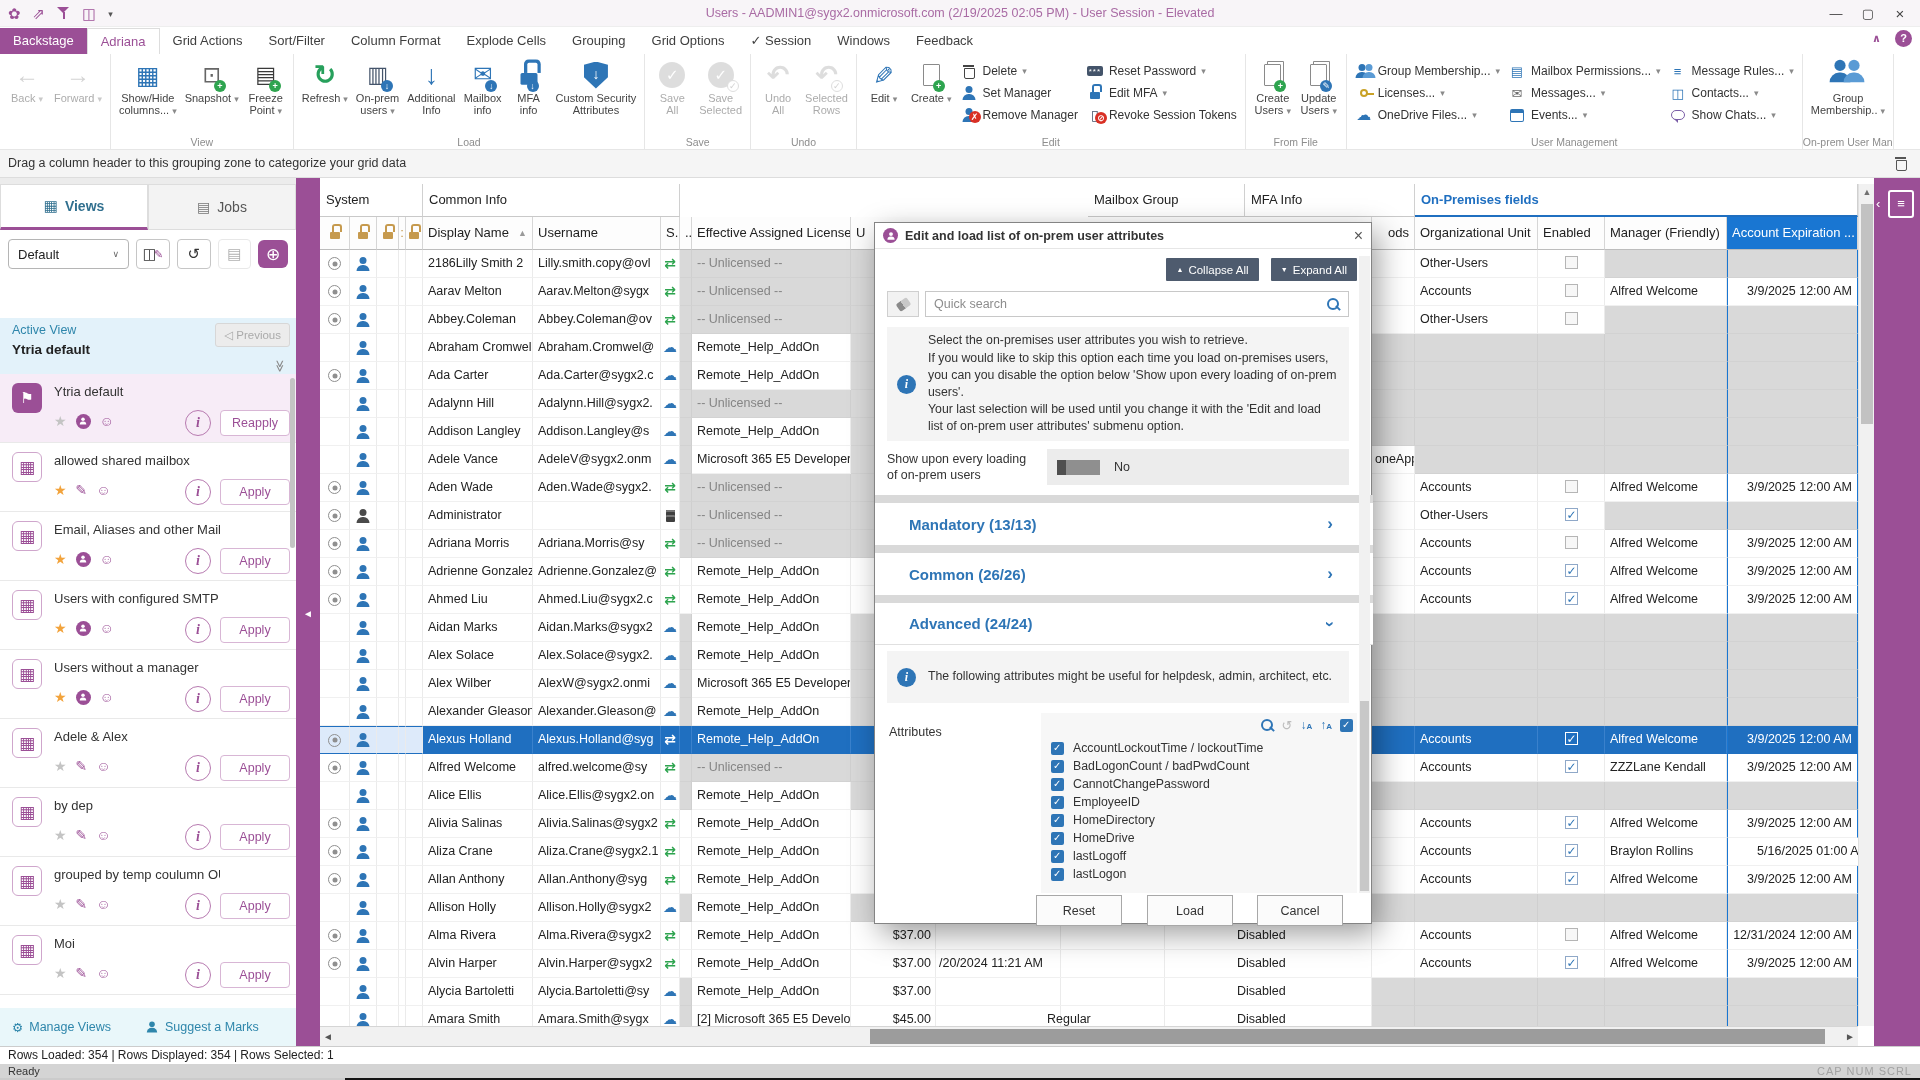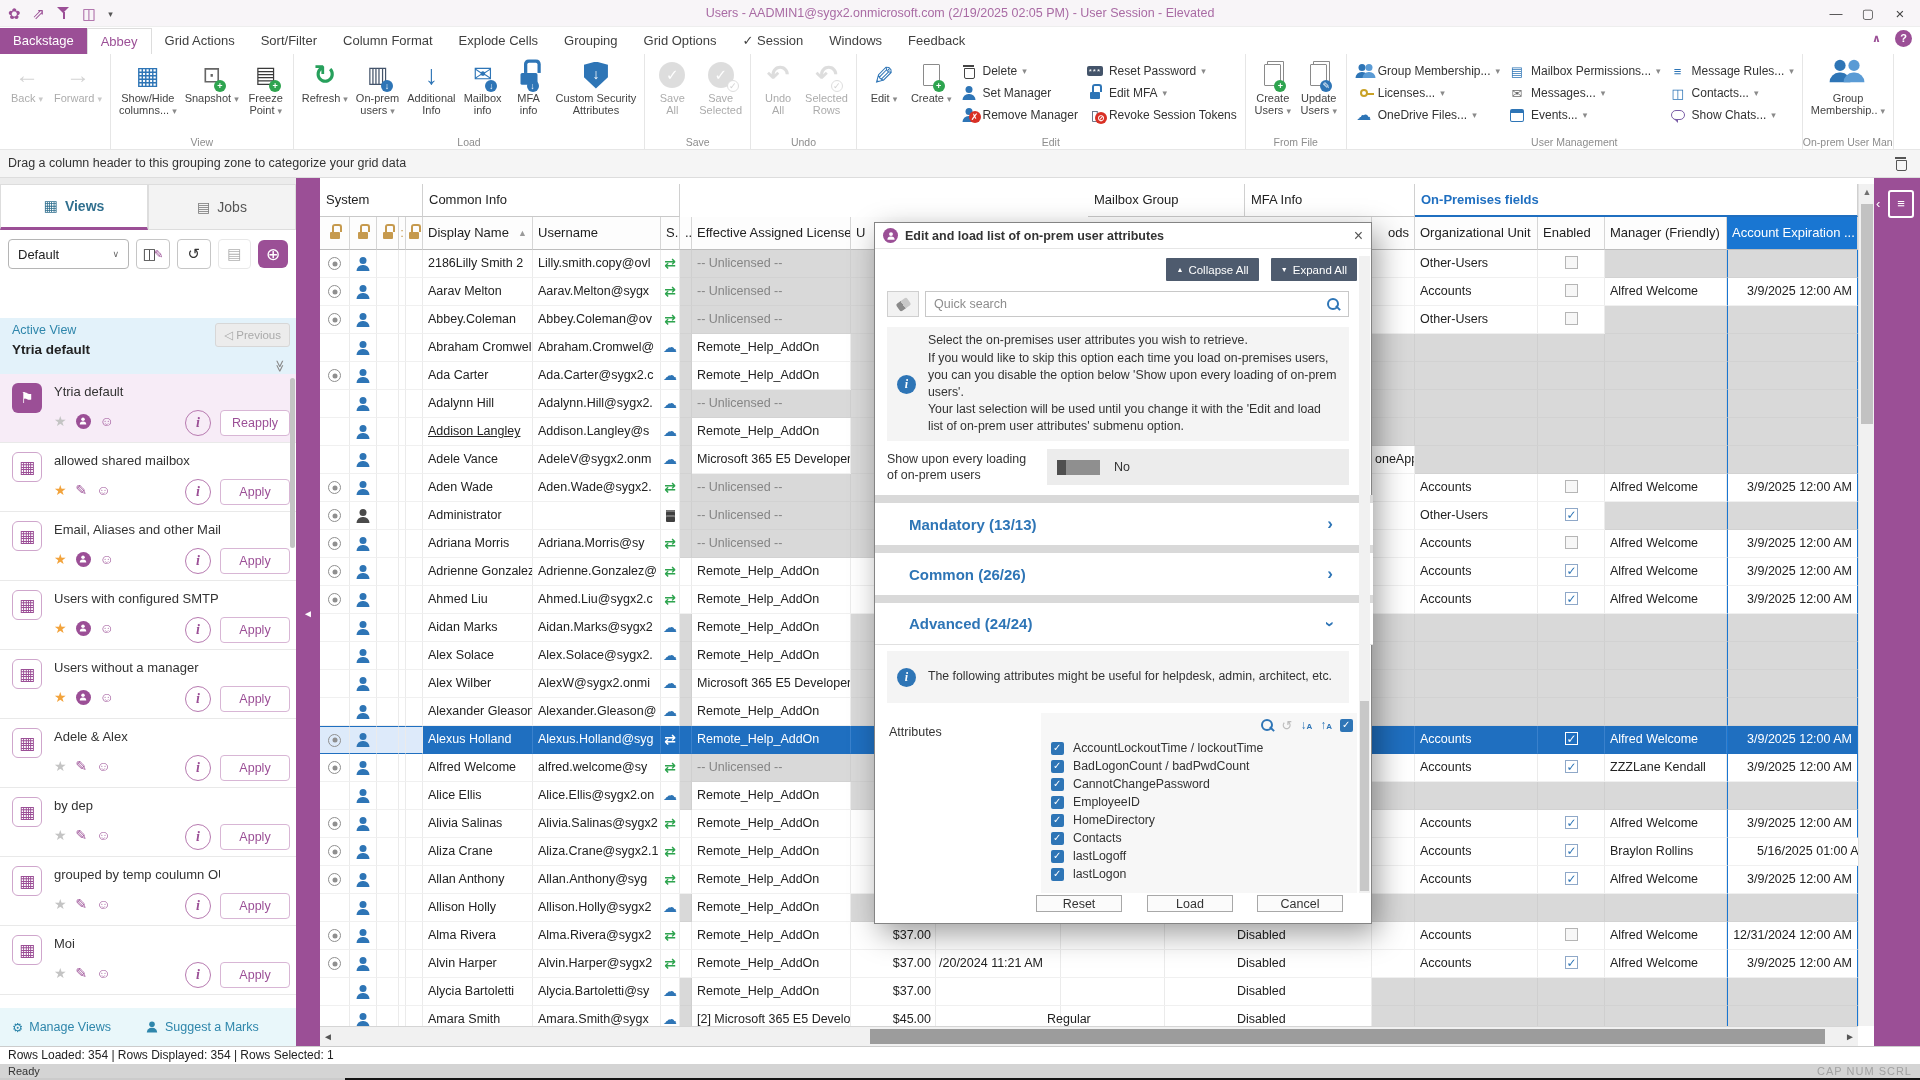--- a/index.html
+++ b/index.html
@@ -178,21 +178,21 @@
   .m-sec .lbl{margin-left:34px;font-size:15px;font-weight:bold;color:#2e75b6}
   .m-sec .chv{position:absolute;right:40px;font-size:17px}
   .m-attrlabel{position:absolute;left:14px;top:502px;font-size:12.5px;color:#333}
   .m-attrs{position:absolute;left:166px;top:490px;width:316px;height:180px;background:#f7f7f7;overflow:hidden}
   .m-atoolbar{position:absolute;right:4px;top:2px;height:20px;display:flex;align-items:center;gap:8px}
   .m-aitem{position:absolute;left:10px;height:18px;display:flex;align-items:center;gap:9px;font-size:12.3px;color:#333;white-space:nowrap}
   .mcb{width:13px;height:13px;background:#2e75b6;border-radius:2px;position:relative;flex:0 0 auto}
   .mcb::after{content:'✓';position:absolute;left:2px;top:-1px;color:#fff;font-size:10px;font-weight:bold;line-height:14px}
   .m-scroll{position:absolute;left:484px;top:33px;width:11px;height:637px;background:#f1f1f1}
   .m-scroll .thumb{position:absolute;left:1px;top:445px;width:9px;height:190px;background:#c8c8c8}
-  .m-fbtn{position:absolute;top:672px;height:17px;width:86px;background:#fbfbfb;border:1px solid #a8a8a8;font-size:12.5px;color:#333;display:flex;align-items:center;justify-content:center}
+  .m-fbtn{position:absolute;top:672px;height:31px;width:86px;background:#fbfbfb;border:1px solid #a8a8a8;font-size:12.5px;color:#333;display:flex;align-items:center;justify-content:center}
 
   
   .status1{position:absolute;left:0;top:1046px;width:1920px;height:18px;background:#fff;border-top:1px solid #ccc;font-size:12px;color:#222;line-height:17px;padding-left:8px}
   .status2{position:absolute;left:0;top:1064px;width:1920px;height:14px;background:#d4d4d4;font-size:11px;color:#333;line-height:14px;padding-left:8px}
   .statuskeys{position:absolute;right:8px;top:0;color:#a2a2a2;letter-spacing:1px}
   .blackbar{position:absolute;left:0;top:1078px;width:1920px;height:2px;background:#141414}
   .blackbar .seg{position:absolute;left:0;top:0;width:345px;height:2px;background:#cbcbcb}
 </style>
 </head>
 <body>
@@ -210,21 +210,21 @@
     <div class="tb-title">Users - AADMIN1@sygx2.onmicrosoft.com (2/19/2025 02:05 PM) - User Session - Elevated</div>
     <div class="tb-win">
       <span class="tb-winbtn">—</span>
       <span class="tb-winbtn">▢</span>
       <span class="tb-winbtn" style="font-size:15px">×</span>
     </div>
   </div>
 
   <div class="tabrow" id="tabrow">
       <span class="rtab backstage">Backstage</span>
-      <span class="rtab active">Abbey</span>
+      <span class="rtab active">Adriana</span>
       <span class="rtab">Grid Actions</span>
       <span class="rtab">Sort/Filter</span>
       <span class="rtab">Column Format</span>
       <span class="rtab">Explode Cells</span>
       <span class="rtab">Grouping</span>
       <span class="rtab">Grid Options</span>
       <span class="rtab">✓ Session</span>
       <span class="rtab">Windows</span>
       <span class="rtab">Feedback</span>
     </div>
@@ -751,21 +751,21 @@
             <div class="gcell gray expcol" style="left: 1407px; width: 131px;"></div>
           </div>
           <div class="grow" style="top: 168px;">
             <div class="gcell icn" style="left: 0px; width: 30px;"></div>
             <div class="gcell icn" style="left: 30px; width: 27px;">
               <span class="pico" style="color:#2e75b6"></span>
             </div>
             <div class="gcell icn" style="left: 57px; width: 22px;"></div>
             <div class="gcell icn" style="left: 79px; width: 7px;"></div>
             <div class="gcell icn" style="left: 86px; width: 17px;"></div>
-            <div class="gcell" style="left: 103px; width: 110px; text-decoration: underline;">Addison Langley</div>
+            <div class="gcell" style="left: 103px; width: 110px;">Addison Langley</div>
             <div class="gcell" style="left: 213px; width: 128px;">Addison.Langley@s</div>
             <div class="gcell icn" style="left: 341px; width: 19px;">
               <span class="cloudb">☁</span>
             </div>
             <div class="gcell gray" style="left: 360px; width: 12px;"></div>
             <div class="gcell" style="left: 372px; width: 159px;">Remote_Help_AddOn</div>
             <div class="gcell gray" style="left: 531px; width: 521px;;padding:0"></div>
             <div class="gcell gray" style="left: 1052px; width: 43px;"></div>
             <div class="gcell gray" style="left: 1095px; width: 123px;"></div>
             <div class="gcell icn gray" style="left: 1218px; width: 67px;"></div>
@@ -1408,21 +1408,21 @@
           <div class="m-aitem" style="top: 80px;">
             <span class="mcb"></span>
             <span>EmployeeID</span>
           </div>
           <div class="m-aitem" style="top: 98px;">
             <span class="mcb"></span>
             <span>HomeDirectory</span>
           </div>
           <div class="m-aitem" style="top: 116px;">
             <span class="mcb"></span>
-            <span>Contacts</span>
+            <span>HomeDrive</span>
           </div>
           <div class="m-aitem" style="top: 134px;">
             <span class="mcb"></span>
             <span>lastLogoff</span>
           </div>
           <div class="m-aitem" style="top: 152px;">
             <span class="mcb"></span>
             <span>lastLogon</span>
           </div>
         </div>

